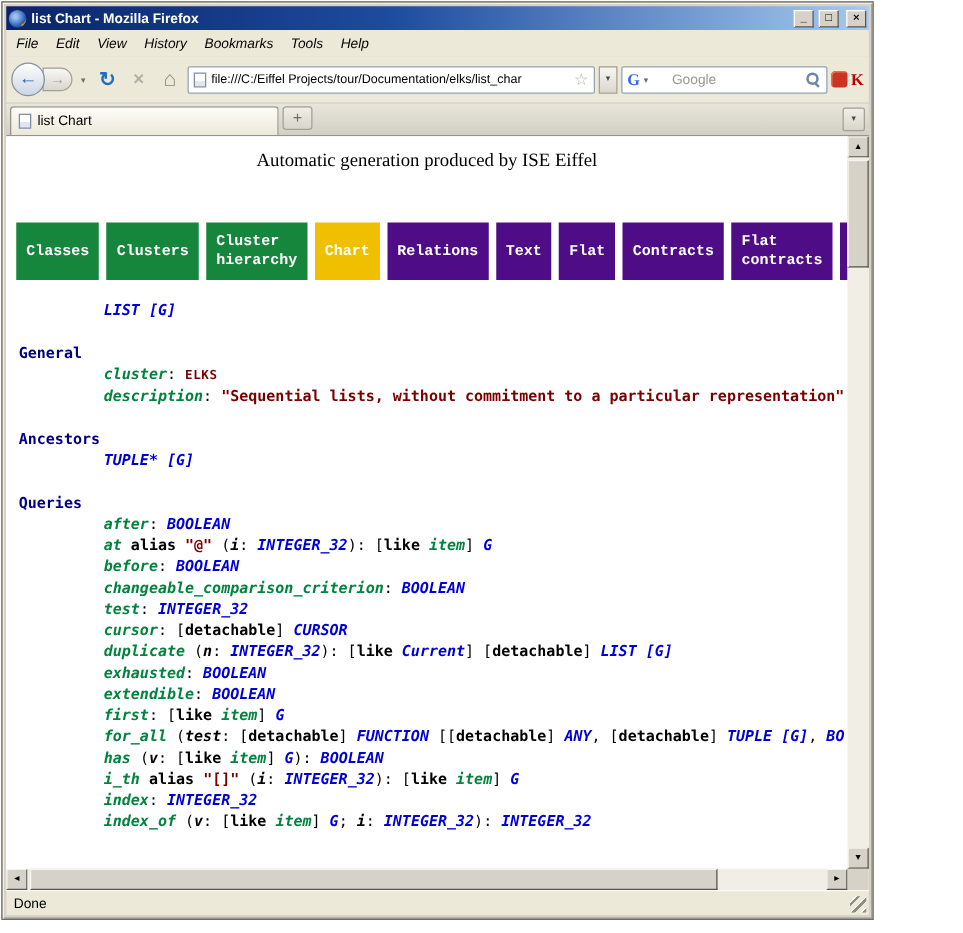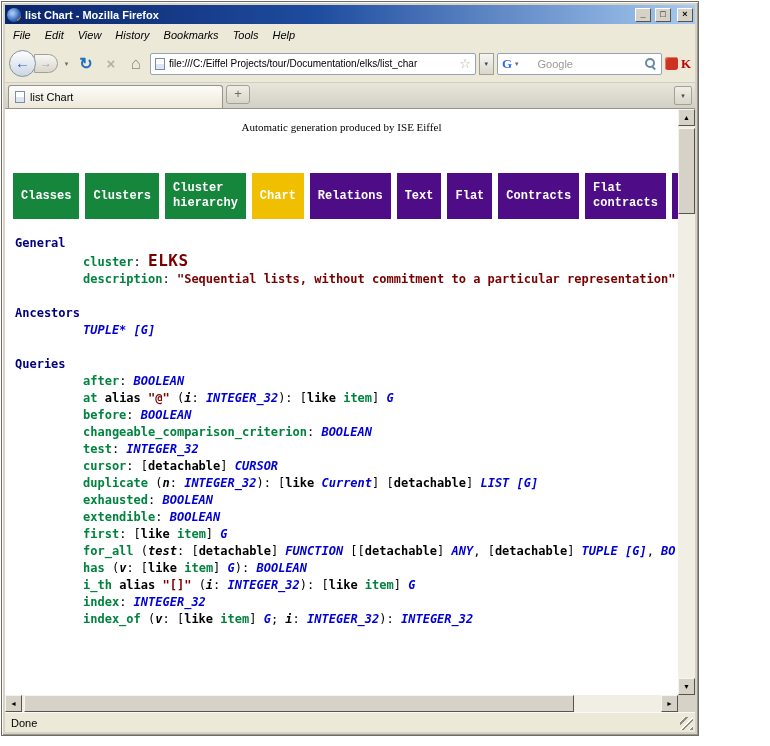--- a/index.html
+++ b/index.html
@@ -96,21 +96,21 @@
   .h-thumb{top:0;left:2px;height:17px;width:86%;}
   .corner{width:17px;height:17px;flex:0 0 17px;background:#d6d2c8;}
 
   
   .statusbar{height:20px;flex:0 0 20px;background:#ece9d8;border-top:1px solid #fbfaf6;
     display:flex;align-items:center;padding:0 6px;font-size:11px;color:#000;position:relative;}
   .grip{position:absolute;right:2px;bottom:2px;width:13px;height:13px;
     background:repeating-linear-gradient(135deg,transparent 0 3px,#fff 3px 4px,#8e8b81 4px 6px);}
 
   
-  .page-header{text-align:center;font-family:"Liberation Serif",serif;font-size:11px;
+  .page-header{text-align:center;font-family:"Liberation Serif",serif;font-size:15px;
     color:#000;margin-top:12px;}
   .nav-row{display:flex;align-items:stretch;gap:6px;margin:40px 0 0 8px;}
   .nav-btn{color:#fff;font-family:"Liberation Mono",monospace;font-weight:bold;font-size:12px;
     line-height:15px;padding:4px 8px;display:flex;align-items:center;min-height:46px;
     max-width:90px;}
   .nav-green{background:var(--green);}
   .nav-yellow{background:var(--yellow);}
   .nav-purple{background:var(--purple);}
   .goto{background:var(--purple);padding:4px 6px 4px 6px;display:flex;flex-direction:column;
     gap:3px;min-height:46px;}
@@ -119,24 +119,24 @@
     font-family:"Liberation Sans",sans-serif;}
 
   .document{margin:16px 0 0 10px;font-family:"DejaVu Sans Mono",monospace;font-size:12px;
     line-height:17px;color:#000;}
   .doc-heading{color:var(--heading);font-weight:bold;white-space:pre;}
   .doc-heading:not(:first-child){margin-top:17px;}
   .doc-line{padding-left:68px;white-space:pre;}
   .seg-plain{}
   .seg-kw{font-weight:bold;}
   .seg-arg{font-weight:bold;font-style:italic;}
-  .seg-feat{color:var(--feature);font-weight:bold;}
+  .seg-feat{color:var(--feature);font-weight:bold;font-style:italic;}
   .seg-cls{color:var(--class);font-weight:bold;font-style:italic;}
   .seg-str{color:var(--string);font-weight:bold;}
-  .seg-cluster{color:var(--string);font-weight:bold;font-size:16px;letter-spacing:.5px;}
+  .seg-cluster{color:var(--string);font-weight:bold;font-size:10px;letter-spacing:.5px;}
 </style>
 </head>
 <body>
 
 <div class="window">
 
   <div class="titlebar">
     <span class="firefox-icon"></span>
     <span class="title-text">list Chart - Mozilla Firefox</span>
     <span class="win-btn">_</span>
@@ -191,20 +191,21 @@
       <div class="viewport">
         <div class="page-header">Automatic generation produced by ISE Eiffel</div>
         <div class="nav-row">
           <div style="display:contents"><div class="nav-btn nav-green">Classes</div><div class="nav-btn nav-green">Clusters</div><div class="nav-btn nav-green">Cluster hierarchy</div><div class="nav-btn nav-yellow">Chart</div><div class="nav-btn nav-purple">Relations</div><div class="nav-btn nav-purple">Text</div><div class="nav-btn nav-purple">Flat</div><div class="nav-btn nav-purple">Contracts</div><div class="nav-btn nav-purple">Flat contracts</div></div>
           <div class="goto">
             <span class="goto-label">Go to:</span>
             <input class="goto-input" value="list" style="">
           </div>
         </div>
         <div class="document">
+            <div class="doc-line"><span class="seg-cls">LIST</span><span class="seg-plain"> </span><span class="seg-cls">[G]</span></div>
             <div class="doc-heading">General</div>
             <div class="doc-line"><span class="seg-feat">cluster</span><span class="seg-plain">: </span><span class="seg-cluster">ELKS</span></div>
             <div class="doc-line"><span class="seg-feat">description</span><span class="seg-plain">: </span><span class="seg-str">"Sequential lists, without commitment to a particular representation"</span></div>
             <div class="doc-heading">Ancestors</div>
             <div class="doc-line"><span class="seg-cls">TUPLE*</span><span class="seg-plain"> </span><span class="seg-cls">[G]</span></div>
             <div class="doc-heading">Queries</div>
             <div class="doc-line"><span class="seg-feat">after</span><span class="seg-plain">: </span><span class="seg-cls">BOOLEAN</span></div>
             <div class="doc-line"><span class="seg-feat">at</span><span class="seg-plain"> </span><span class="seg-kw">alias</span><span class="seg-plain"> </span><span class="seg-str">"@"</span><span class="seg-plain"> (</span><span class="seg-arg">i</span><span class="seg-plain">: </span><span class="seg-cls">INTEGER_32</span><span class="seg-plain">): [</span><span class="seg-kw">like</span><span class="seg-plain"> </span><span class="seg-feat">item</span><span class="seg-plain">] </span><span class="seg-cls">G</span></div>
             <div class="doc-line"><span class="seg-feat">before</span><span class="seg-plain">: </span><span class="seg-cls">BOOLEAN</span></div>
             <div class="doc-line"><span class="seg-feat">changeable_comparison_criterion</span><span class="seg-plain">: </span><span class="seg-cls">BOOLEAN</span></div>

